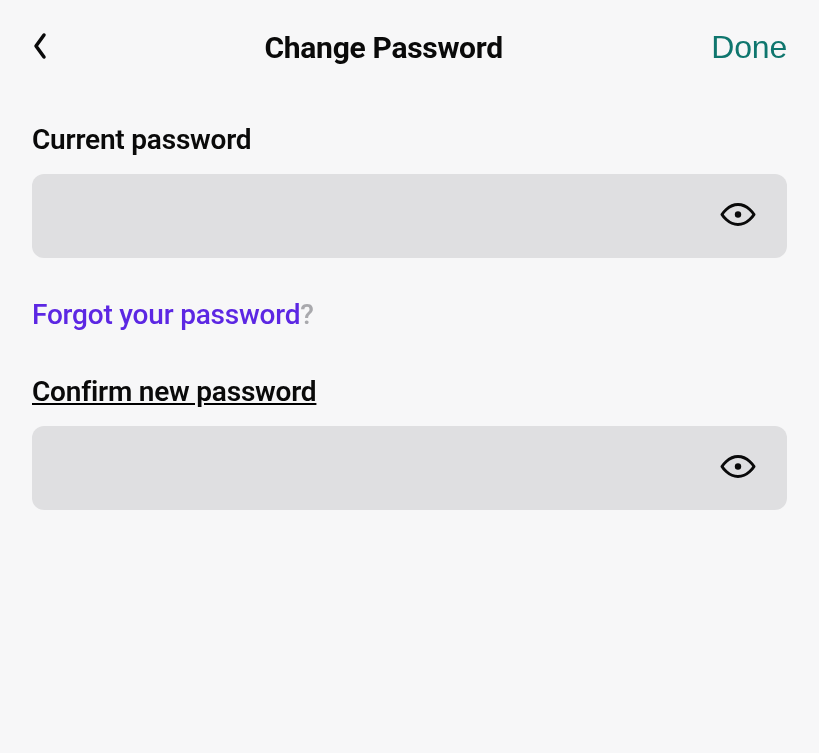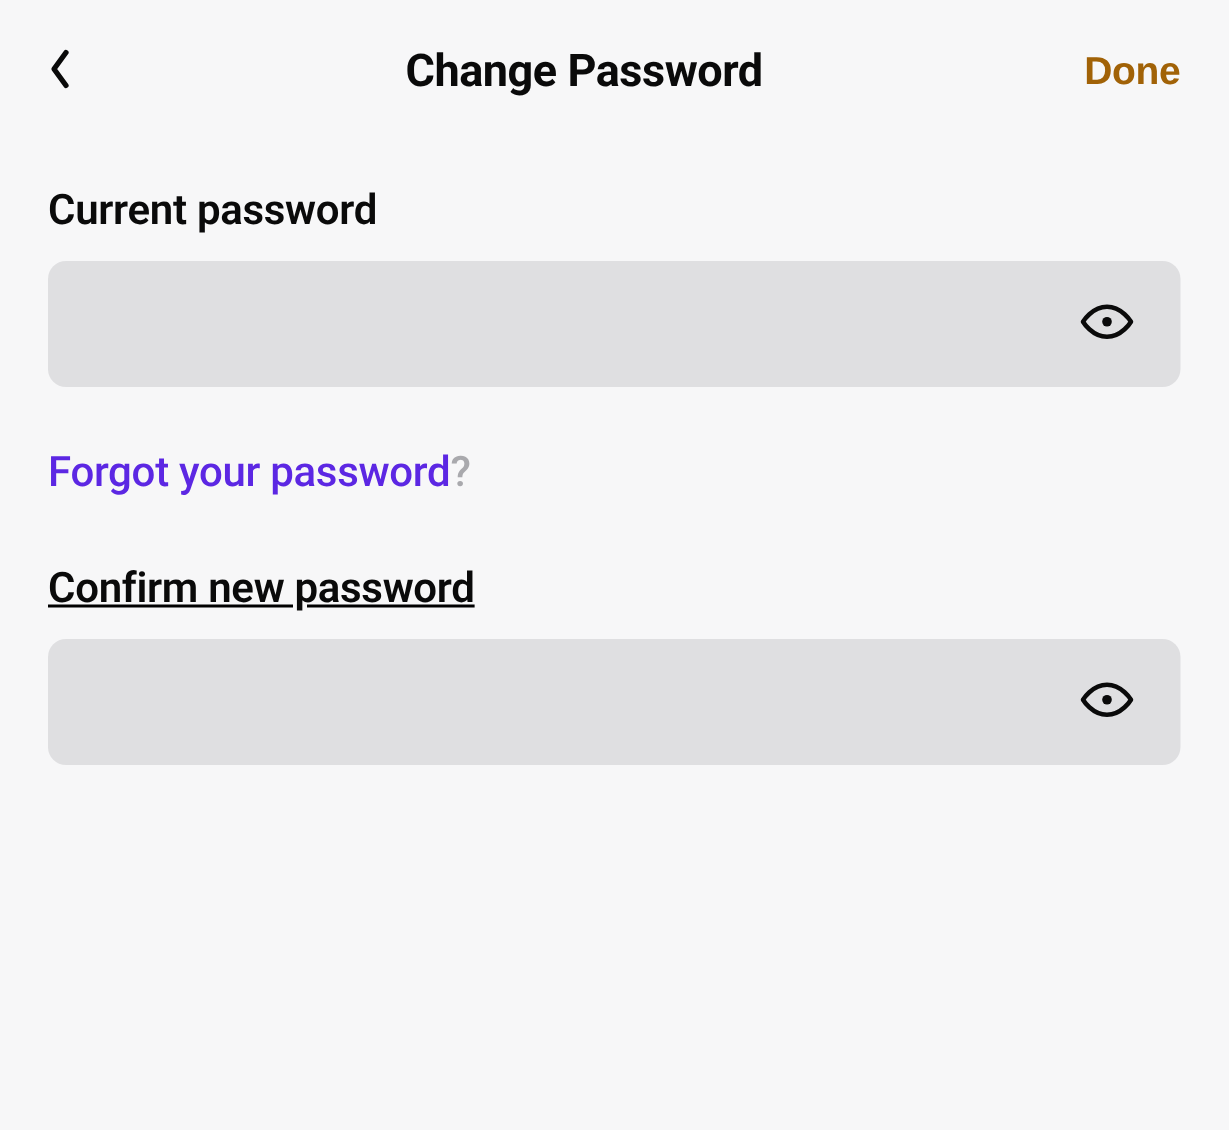--- a/index.html
+++ b/index.html
@@ -34,23 +34,23 @@
     }
     .title {
       font-size: 30px;
       font-weight: 700;
       color: #0a0a0a;
       letter-spacing: -0.3px;
     }
     .done-btn {
       background: none;
       border: none;
-      font-size: 26px;
-      font-weight: 700;
-      color: #a16207;
+      font-size: 32px;
+      font-weight: 400;
+      color: #0f766e;
       cursor: pointer;
       letter-spacing: -0.2px;
     }
     .content {
       padding: 28px 32px 0 32px;
     }
     .field-group {
       margin-bottom: 40px;
     }
     .field-label {

